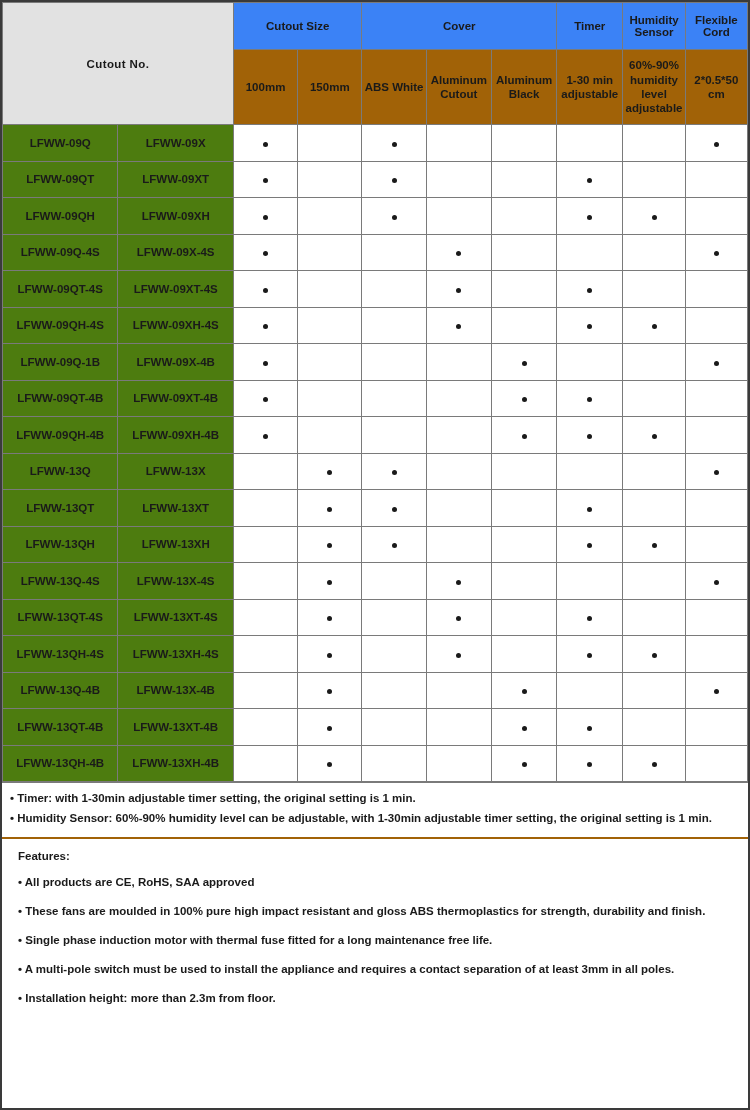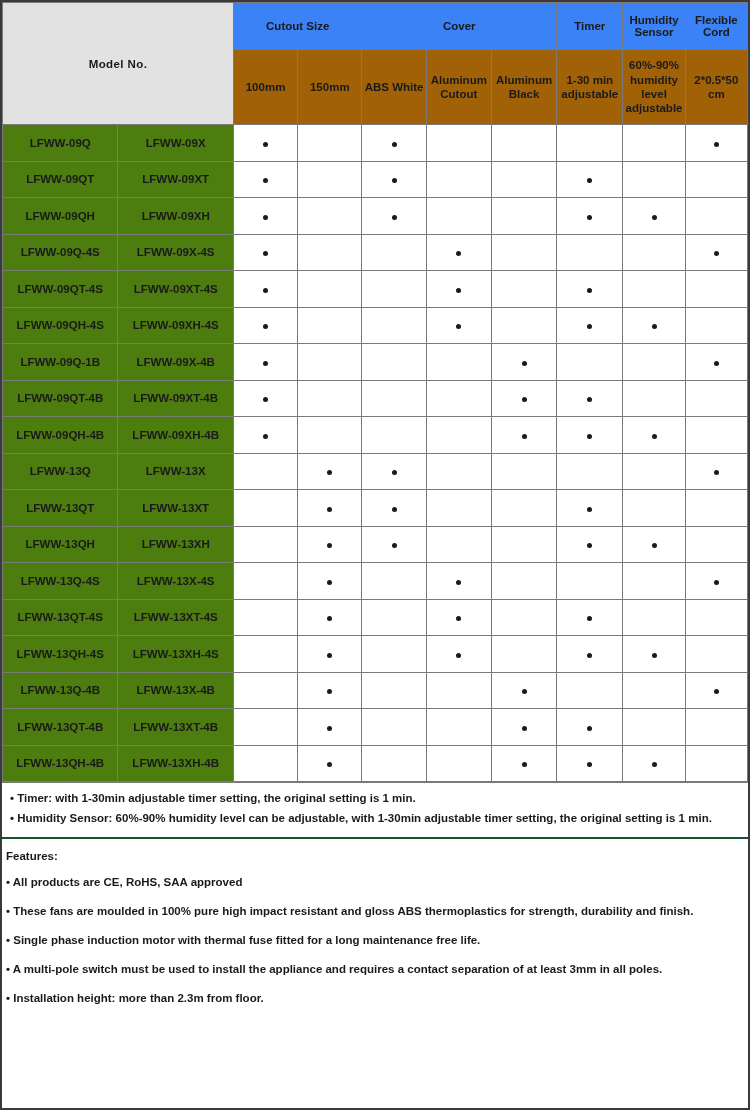--- a/index.html
+++ b/index.html
@@ -76,22 +76,22 @@
   
   .notes {
     border-top: 1px solid #7a7a7a;
     padding: 7px 8px 6px 8px;
     font-size: 11.5px;
     font-weight: bold;
     line-height: 1.5;
   }
   .notes p { margin: 0 0 3px 0; }
   .features {
-    border-top: 2px solid #14532d;
-    padding: 9px 8px 6px 4px;
+    border-top: 2px solid #a16207;
+    padding: 9px 8px 6px 16px;
     font-size: 11.5px;
     line-height: 1.55;
     flex: 1;
   }
   .features h4 {
     margin: 0 0 9px 0;
     font-size: 11.5px;
     font-weight: bold;
   }
   .features p {
@@ -112,21 +112,21 @@
       <col style="width:64px">
       <col style="width:64px">
       <col style="width:65px">
       <col style="width:65px">
       <col style="width:66px">
       <col style="width:62px">
       <col style="width:62px">
     </colgroup>
     <thead>
       <tr>
-        <th class="model-head" rowspan="2" colspan="2">Model No.</th>
+        <th class="model-head" rowspan="2" colspan="2">Cutout No.</th>
         <th class="hdr-group" colspan="2">Cutout Size</th>
         <th class="hdr-group" colspan="3">Cover</th>
         <th class="hdr-group">Timer</th>
         <th class="hdr-group">Humidity Sensor</th>
         <th class="hdr-group">Flexible Cord</th>
       </tr>
       <tr>
         <th class="hdr-sub">100mm</th>
         <th class="hdr-sub">150mm</th>
         <th class="hdr-sub">ABS White</th>

